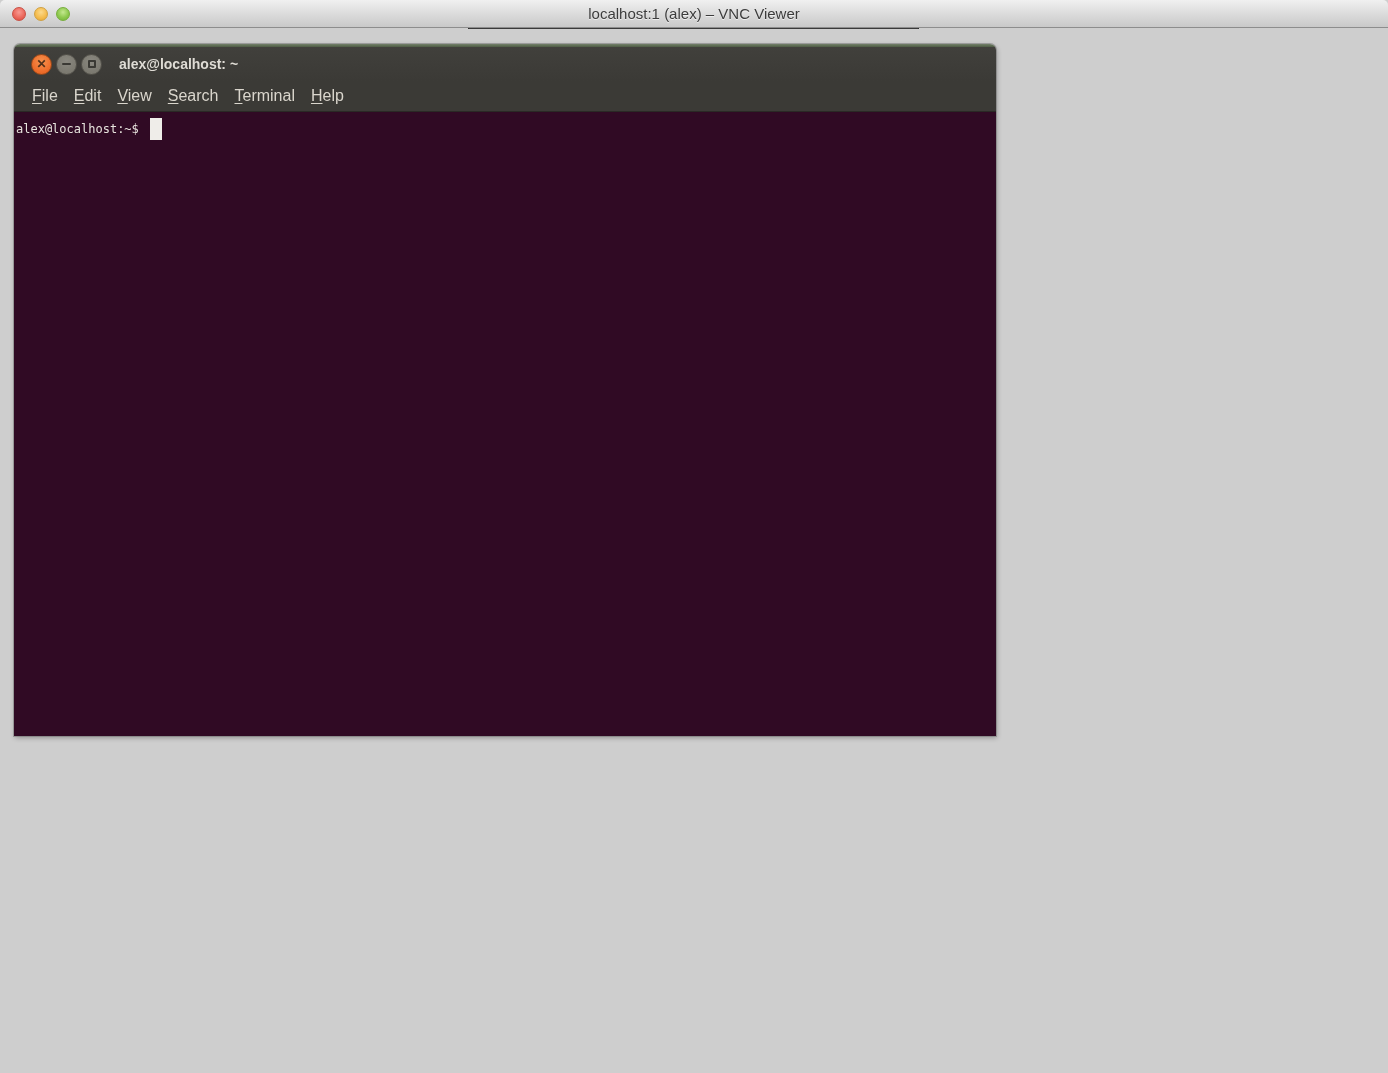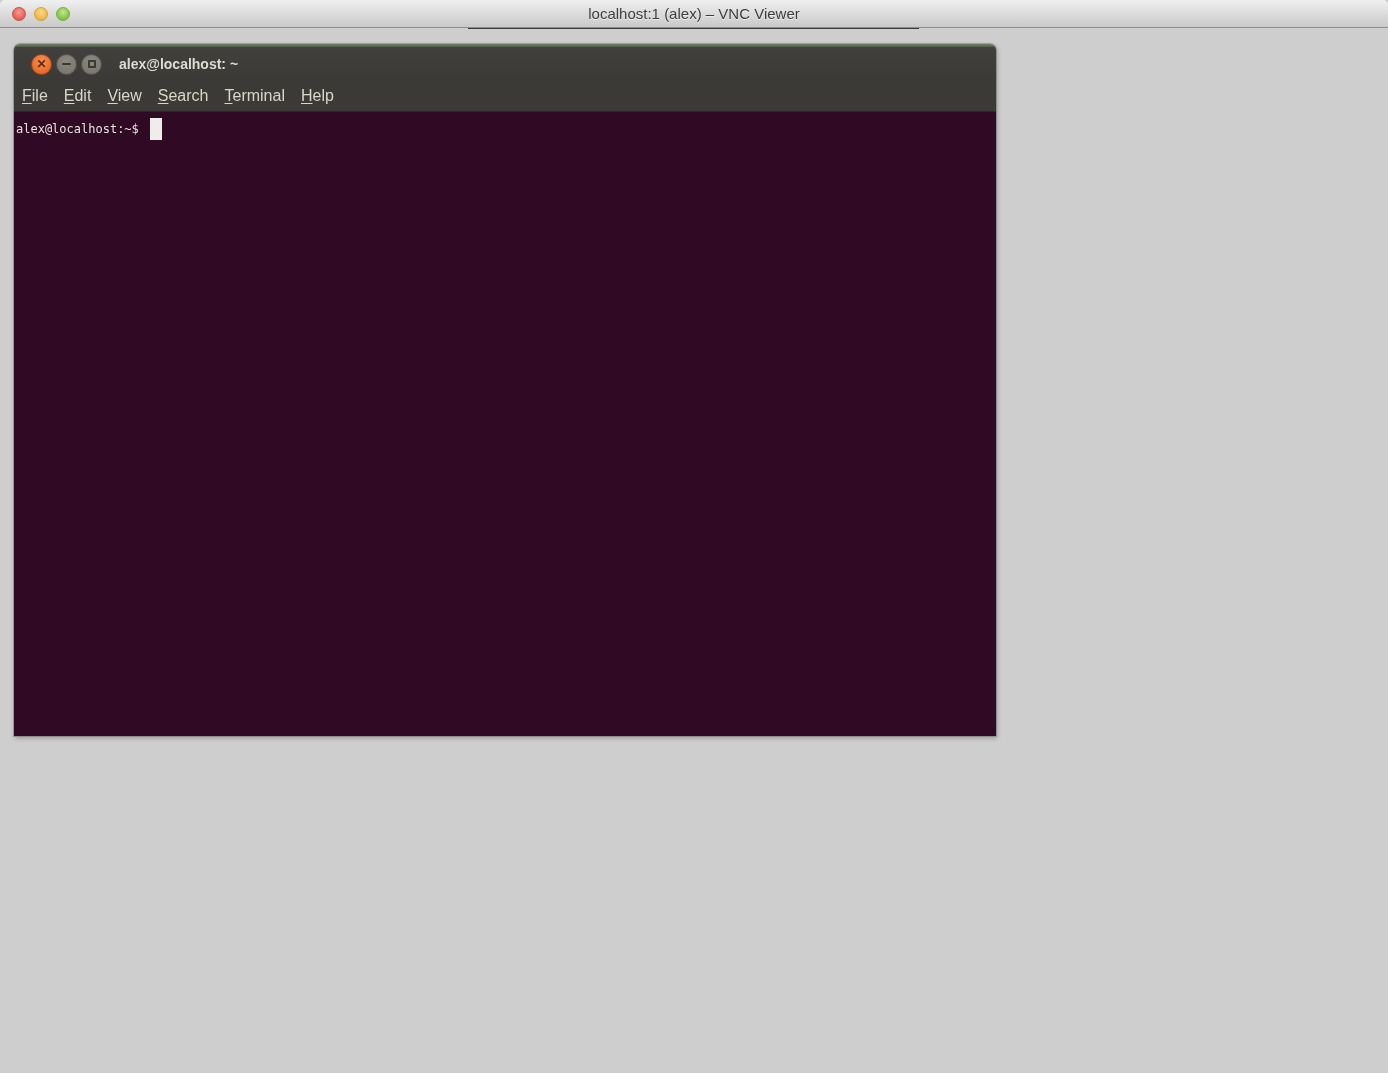--- a/index.html
+++ b/index.html
@@ -124,20 +124,21 @@
     margin-left: 17px;
     font-size: 14px;
     font-weight: bold;
     color: #dfdcd5;
   }
   .term-menubar {
     height: 31px;
     background: #3b3a36;
     display: flex;
     align-items: center;
+    padding-left: 10px;
     flex: 0 0 auto;
     border-bottom: 1px solid #2a2925;
   }
   .menu-item {
     padding: 0 8px;
     font-size: 16px;
     color: #dad6cd;
     line-height: 30px;
     cursor: default;
   }

